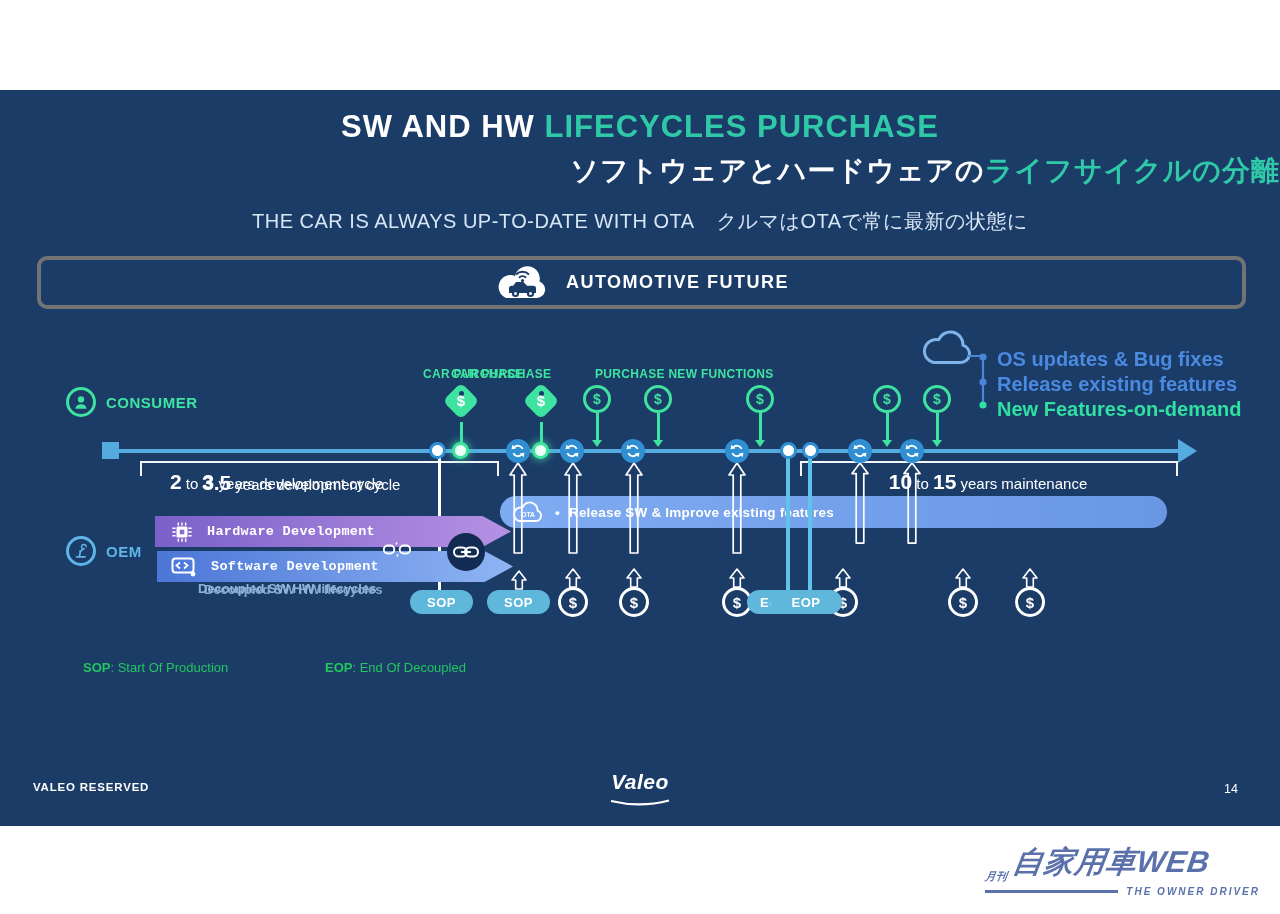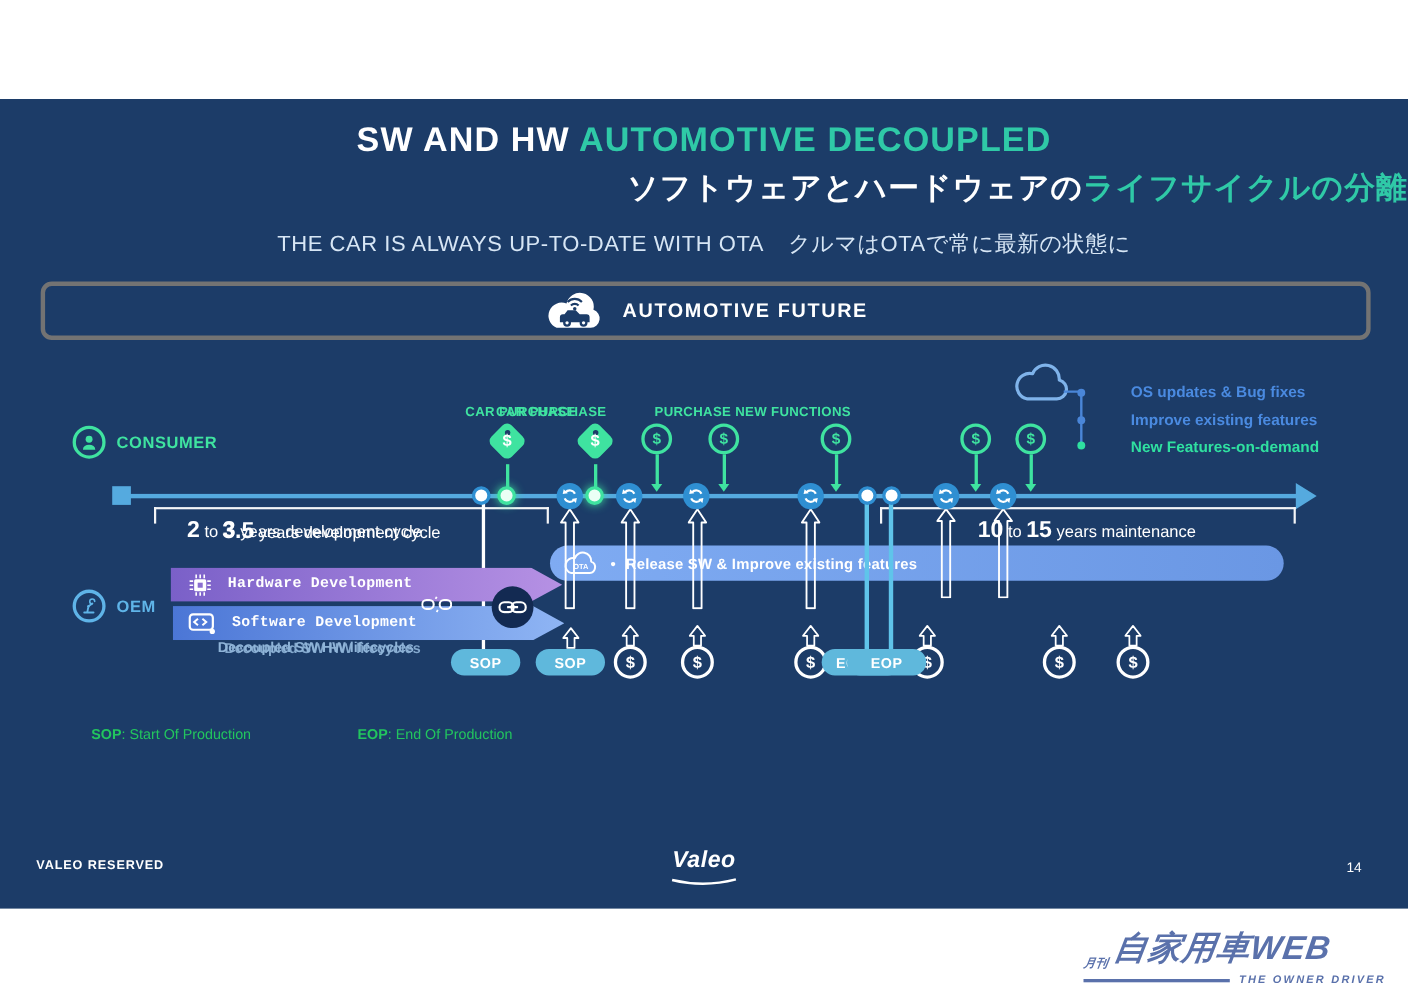--- a/index.html
+++ b/index.html
@@ -42,21 +42,21 @@
     background:linear-gradient(90deg,#7fabf2,#6a97e4);display:flex;align-items:center;gap:9px;padding-left:10px;box-sizing:border-box;}
   .ota-text{color:#fff;font-weight:bold;font-size:13.5px;letter-spacing:.2px;}
   .devbar{height:31px;clip-path:polygon(0 0,92% 0,100% 50%,92% 100%,0 100%);display:flex;align-items:center;box-sizing:border-box;font-family:Liberation Mono, monospace;}
   .devbar-label{color:#fff;font-weight:bold;font-size:13.5px;letter-spacing:.3px;margin-left:14px;}
   .pill{height:24px;border-radius:12px;background:#5fb8dc;color:#fff;font-weight:bold;font-size:13px;
     display:flex;align-items:center;justify-content:center;position:absolute;top:500px;letter-spacing:.5px;}
   .wcircle{width:30px;height:30px;border:3px solid #ffffff;border-radius:50%;box-sizing:border-box;
     color:#fff;font-weight:bold;font-size:15px;display:flex;align-items:center;justify-content:center;position:absolute;top:497px;}
   .overlap-layer{position:absolute;white-space:nowrap;}
   .legend-txt{color:#22c55e;font-size:13px;}
-  .feature{font-weight:bold;font-size:14px;position:absolute;left:997px;white-space:nowrap;margin-left:31px;}
+  .feature{font-weight:bold;font-size:20px;position:absolute;left:997px;white-space:nowrap;}
   .wm{color:#5a71ab;}
 </style>
 </head>
 <body>
 
 <svg width="0" height="0" style="position:absolute" aria-hidden="true">
   <defs>
     <symbol id="refresh-sym" viewBox="0 0 24 24">
       <path d="M18.2 9.2 A6.8 6.8 0 0 0 6.8 7.4" fill="none" stroke="#fff" stroke-width="2.6"></path>
       <polygon points="4.6,3.6 9.6,8.6 3.4,9.6" fill="#fff"></polygon>
@@ -68,21 +68,21 @@
     </symbol>
     <symbol id="smallarrow-sym" viewBox="0 0 16 20">
       <path d="M8 1 L15 10 L11.3 10 L11.3 19 L4.7 19 L4.7 10 L1 10 Z" fill="none" stroke="#fff" stroke-width="1.6" stroke-linejoin="round"></path>
     </symbol>
   </defs>
 </svg>
 
 <div class="slide">
 
   <div class="abs ctr title1" style="top:19px;">
-    <span class="t-white">SW AND HW </span><span class="t-teal">AUTOMOTIVE DECOUPLED</span>
+    <span class="t-white">SW AND HW </span><span class="t-teal">LIFECYCLES PURCHASE</span>
   </div>
   <div class="abs ctr title2" style="top:62px;">
     <span class="t-white">ソフトウェアとハードウェアの</span><span class="t-teal">ライフサイクルの分離</span>
   </div>
   <div class="abs ctr subtitle" style="top:118px;">
     <span>THE CAR IS ALWAYS UP-TO-DATE WITH OTA</span><span style="margin-left:22px;">クルマはOTAで常に最新の状態に</span>
   </div>
 
   <div class="abs banner">
     <svg width="56" height="40" viewBox="0 0 56 40">
@@ -110,21 +110,21 @@
   <svg class="abs" style="left:916px;top:236px;" width="62" height="44" viewBox="0 0 64 44">
     <path d="M18 37 H46 A9 9 0 0 0 48.5 19.3 A13 13 0 0 0 23.5 13.5 A10 10 0 0 0 18 37 Z" fill="none" stroke="#7fb3ea" stroke-width="3" stroke-linejoin="round"></path>
   </svg>
   <svg class="abs" style="left:955px;top:255px;" width="40" height="70" viewBox="0 0 40 70">
     <path d="M12 11 H28 V60" fill="none" stroke="#4a86d8" stroke-width="2.2"></path>
     <circle cx="28" cy="12" r="3.6" fill="#4a86d8"></circle>
     <circle cx="28" cy="37" r="3.6" fill="#4a86d8"></circle>
     <circle cx="28" cy="60" r="3.6" fill="#2fe0a0"></circle>
   </svg>
   <div class="feature" style="top:258px;color:#4a8ae0;">OS updates &amp; Bug fixes</div>
-  <div class="feature" style="top:283px;color:#4a8ae0;">Improve existing features</div>
+  <div class="feature" style="top:283px;color:#4a8ae0;">Release existing features</div>
   <div class="feature" style="top:308px;color:#2fe0a0;">New Features-on-demand</div>
 
   <div class="abs" style="left:385px;top:277px;width:220px;height:16px;">
     <span class="overlap-layer tag-label" style="left:38px;top:0;">CAR PURCHASE</span>
     <span class="overlap-layer tag-label" style="left:66px;top:0;">CAR PURCHASE</span>
   </div>
   <div class="abs tag-label" style="left:595px;top:277px;">PURCHASE NEW FUNCTIONS</div>
 
   <div class="abs" style="left:444px;top:295px;width:34px;height:40px;">
     <div class="tag"></div>
@@ -349,21 +349,21 @@
         <use href="#refresh-sym"></use>
       </svg>
     </div>
   <div class="refresh" style="left:900px;">
       <svg width="18" height="18" viewBox="0 0 24 24">
         <use href="#refresh-sym"></use>
       </svg>
     </div>
 
   <div class="abs legend-txt" style="left:83px;top:570px;"><b>SOP</b><span>: Start Of Production</span></div>
-  <div class="abs legend-txt" style="left:325px;top:570px;"><b>EOP</b><span>: End Of Production</span></div>
+  <div class="abs legend-txt" style="left:325px;top:570px;"><b>EOP</b><span>: End Of Decoupled</span></div>
 
   <div class="abs" style="left:33px;top:691px;color:#fff;font-weight:bold;font-size:11.5px;letter-spacing:.8px;text-align:right;">VALEO RESERVED</div>
   <div class="abs" style="left:600px;top:680px;width:80px;text-align:center;">
     <div style="color:#fff;font-style:italic;font-weight:bold;font-size:21px;letter-spacing:.5px;">Valeo</div>
     <svg width="62" height="9" viewBox="0 0 62 9" style="margin-top:-2px;">
       <path d="M2 2 Q31 9 60 1.5" fill="none" stroke="#ffffff" stroke-width="2.2"></path>
     </svg>
   </div>
   <div class="abs" style="left:1224px;top:692px;color:#fff;font-size:12.5px;">14</div>
 </div>

